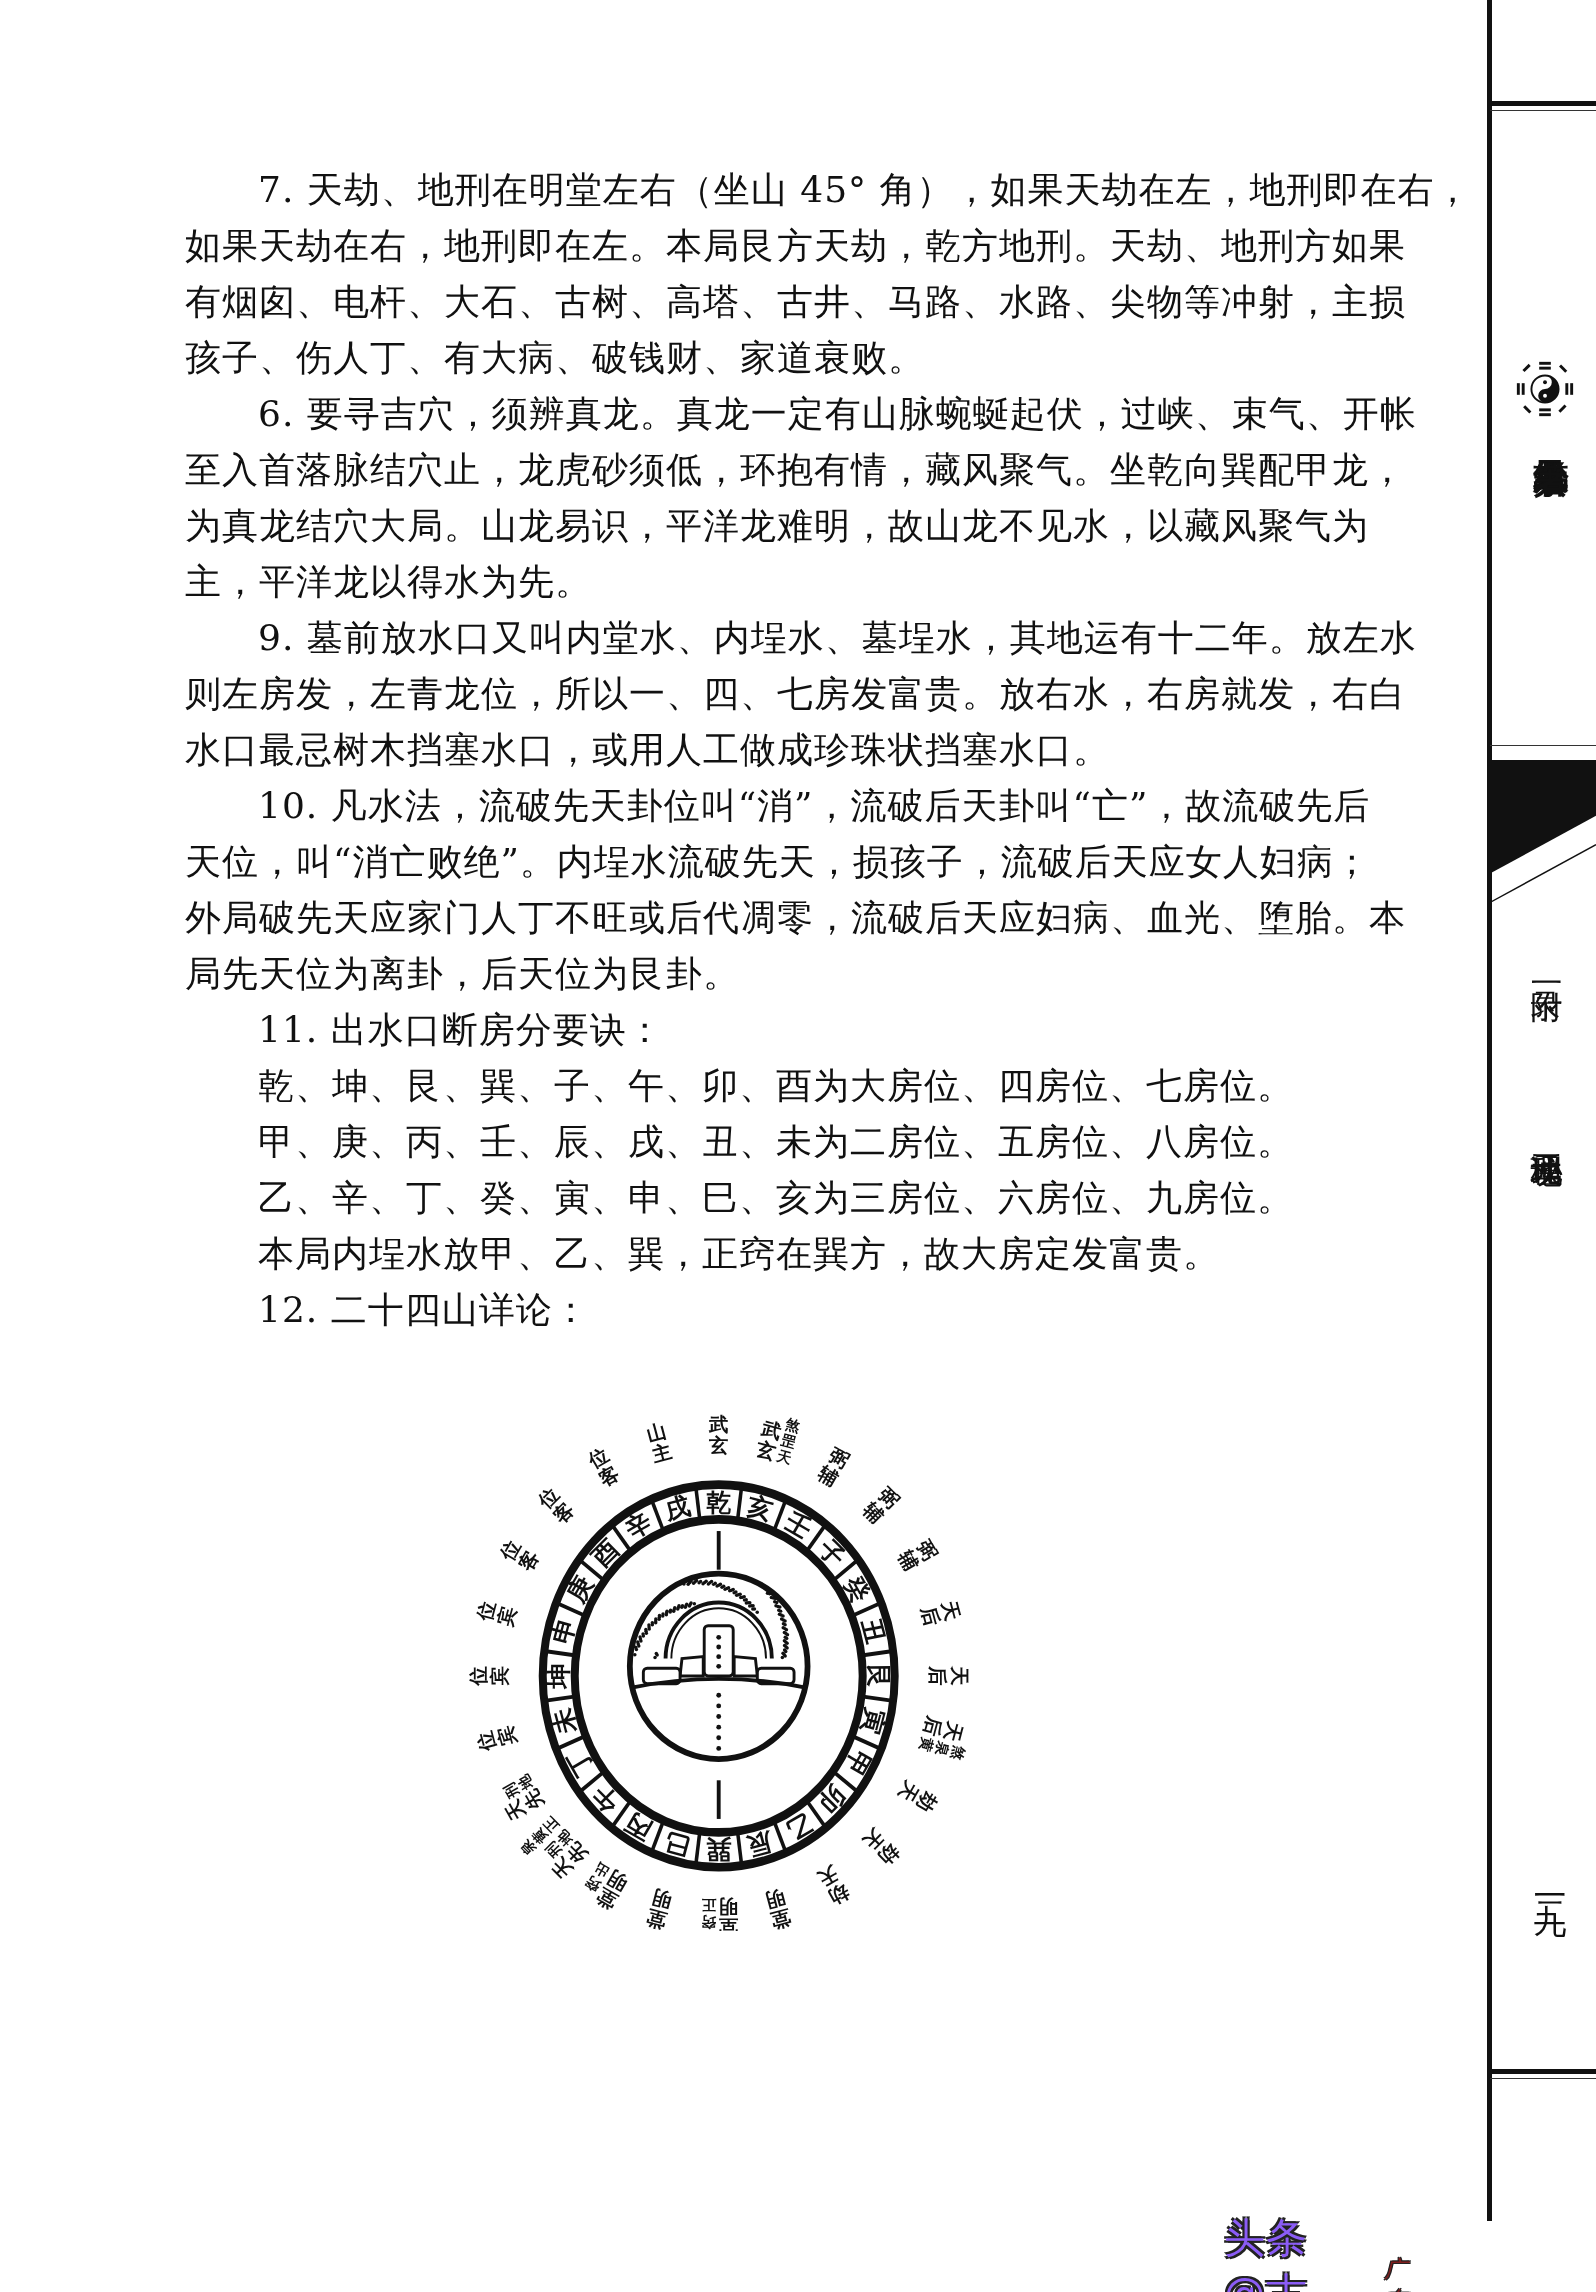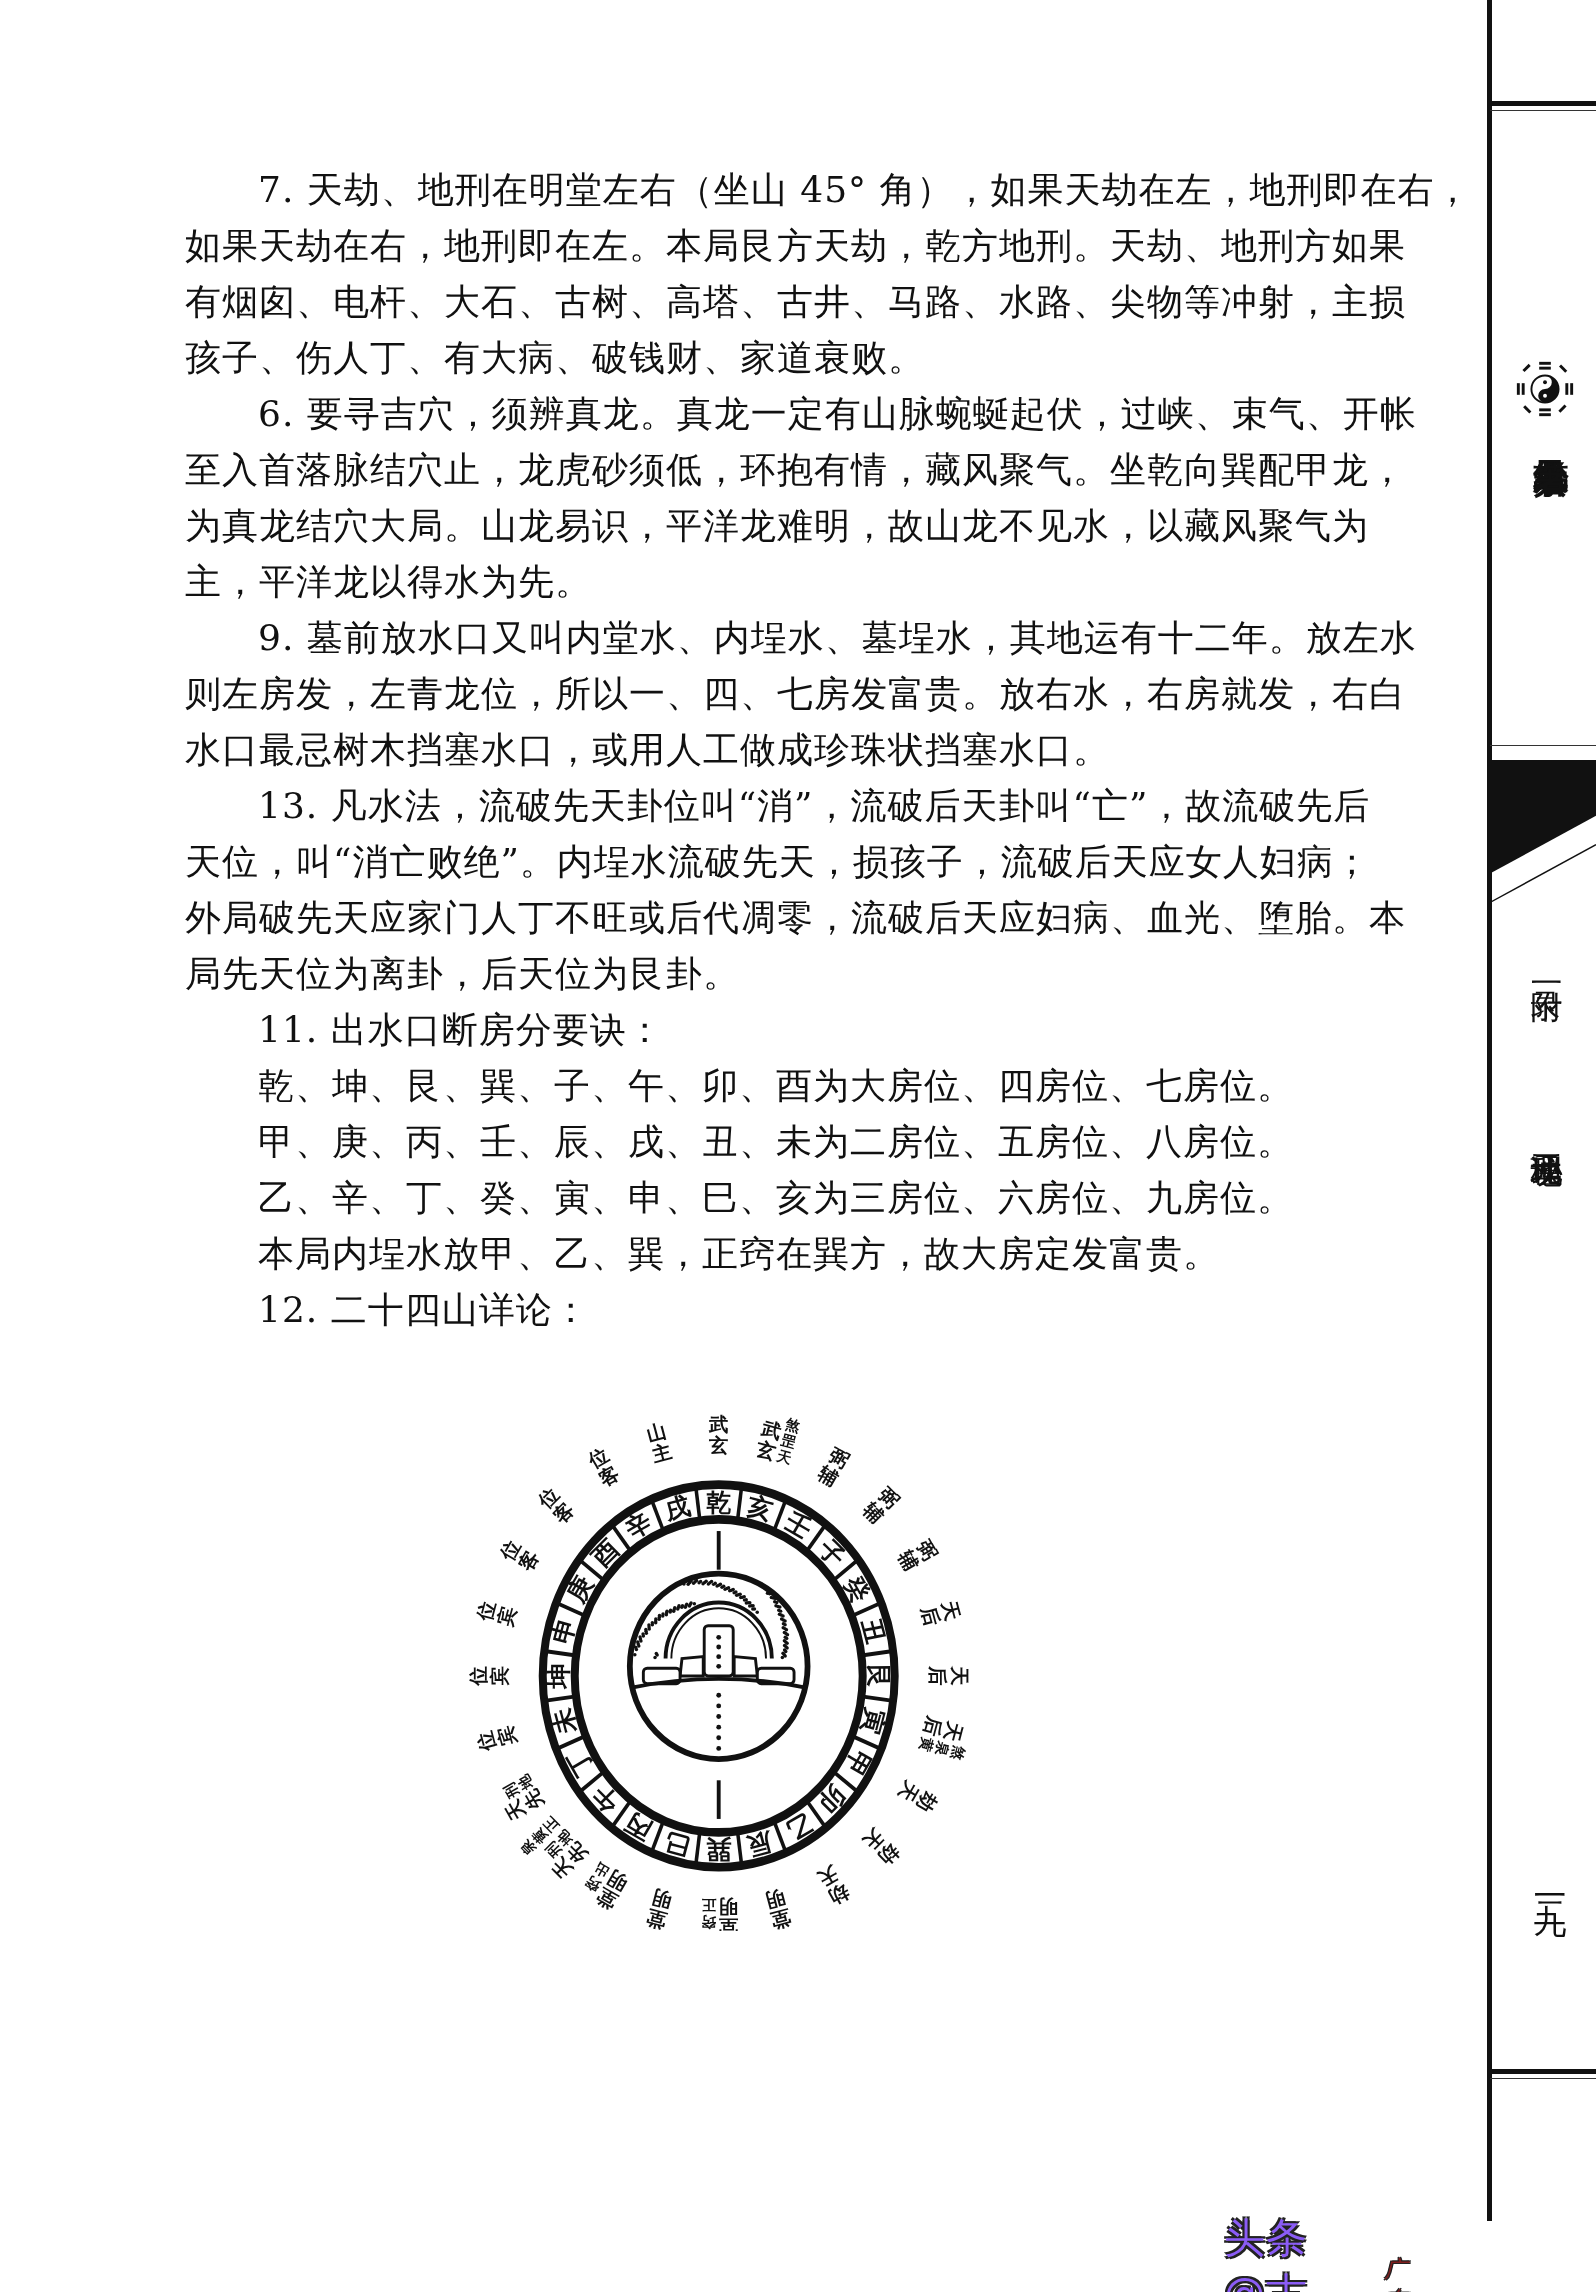--- a/index.html
+++ b/index.html
@@ -77,21 +77,21 @@
       <span class="line">至入首落脉结穴止，龙虎砂须低，环抱有情，藏风聚气。坐乾向巽配甲龙，</span>
       <span class="line">为真龙结穴大局。山龙易识，平洋龙难明，故山龙不见水，以藏风聚气为</span>
       <span class="line">主，平洋龙以得水为先。</span>
     </div>
     <div class="para">
       <span class="line">9. 墓前放水口又叫内堂水、内埕水、墓埕水，其地运有十二年。放左水</span>
       <span class="line">则左房发，左青龙位，所以一、四、七房发富贵。放右水，右房就发，右白</span>
       <span class="line">水口最忌树木挡塞水口，或用人工做成珍珠状挡塞水口。</span>
     </div>
     <div class="para">
-      <span class="line">13. 凡水法，流破先天卦位叫“消”，流破后天卦叫“亡”，故流破先后</span>
+      <span class="line">10. 凡水法，流破先天卦位叫“消”，流破后天卦叫“亡”，故流破先后</span>
       <span class="line">天位，叫“消亡败绝”。内埕水流破先天，损孩子，流破后天应女人妇病；</span>
       <span class="line">外局破先天应家门人丁不旺或后代凋零，流破后天应妇病、血光、堕胎。本</span>
       <span class="line">局先天位为离卦，后天位为艮卦。</span>
     </div>
     <div>
       <span class="rule-line">11. 出水口断房分要诀：</span>
       <span class="rule-line">乾、坤、艮、巽、子、午、卯、酉为大房位、四房位、七房位。</span>
       <span class="rule-line">甲、庚、丙、壬、辰、戌、丑、未为二房位、五房位、八房位。</span>
       <span class="rule-line">乙、辛、丁、癸、寅、申、巳、亥为三房位、六房位、九房位。</span>
       <span class="rule-line">本局内埕水放甲、乙、巽，正窍在巽方，故大房定发富贵。</span>

